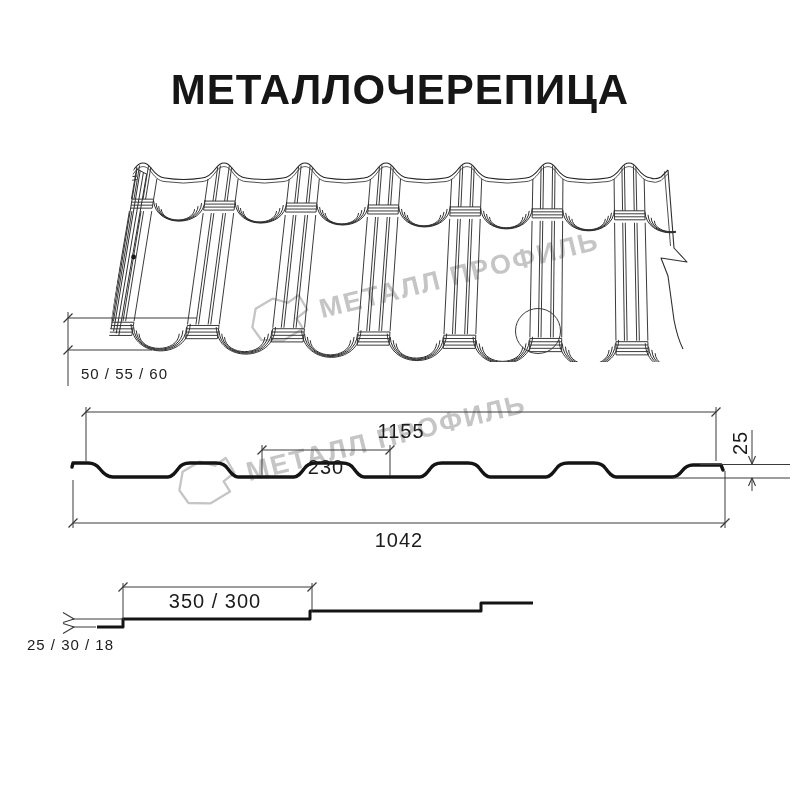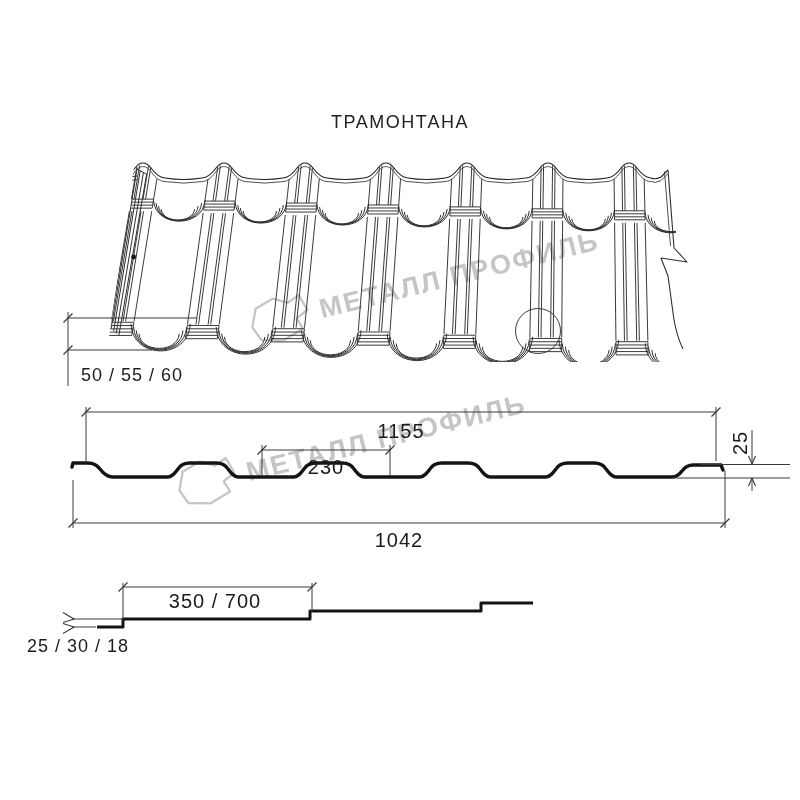--- a/index.html
+++ b/index.html
@@ -10,30 +10,30 @@
   .subtitle{position:absolute;top:112px;left:0;width:800px;text-align:center;
          font-size:18px;font-weight:400;letter-spacing:1.5px;color:#222;}
   .wm{position:absolute;display:flex;align-items:center;gap:10px;
       transform:rotate(-14deg);transform-origin:0 50%;color:#c5c5c5;}
   .wm-text{font-size:27px;font-weight:bold;letter-spacing:2px;white-space:nowrap;}
   .wm1{left:250px;top:303px;}
   .wm2{left:177px;top:466px;}
   #cad{position:absolute;left:0;top:0;width:800px;height:800px;}
   .dim{position:absolute;color:#1c1c1c;font-size:20px;letter-spacing:1px;white-space:nowrap;}
   .dim.c{transform:translateX(-50%);margin-top:29px;}
-  .dim.small{font-size:18px;}
+  .dim.small{font-size:15px;}
   #dim-profile-height{left:729px;top:431px;width:24px;height:24px;
       transform:rotate(-90deg);transform-origin:center;text-align:center;}
 </style>
 </head>
 <body>
 
 <div class="page">
 
-  <div class="subtitle">ТРАМОНТАНА</div>
+  <div class="title">МЕТАЛЛОЧЕРЕПИЦА</div>
 
   <div class="wm wm1">
     <svg width="62" height="48" viewBox="0 0 64 50">
       <polygon points="2,26 10,8 30,2 44,10 57,5 62,22 49,28 53,40 30,47 8,41" fill="none" stroke="#c5c5c5" stroke-width="2.4" stroke-linejoin="round"></polygon>
     </svg>
     <span class="wm-text">МЕТАЛЛ ПРОФИЛЬ</span>
   </div>
   <div class="wm wm2">
     <svg width="62" height="48" viewBox="0 0 64 50">
       <polygon points="2,26 10,8 30,2 44,10 57,5 62,22 49,28 53,40 30,47 8,41" fill="none" stroke="#c5c5c5" stroke-width="2.4" stroke-linejoin="round"></polygon>
@@ -69,15 +69,15 @@
       <path d="M 123 583 L 123 620 M 312 583 L 312 612 M 123 587 L 312 587 M 72 619 L 122 619 M 72 627 L 96 627" fill="none" stroke="#3a3a3a" stroke-width="1" stroke-linejoin="round"></path>
       <path d="M 63 612.5 L 74 619 L 63 622.5 M 63 623.5 L 74 627 L 63 633.5" fill="none" stroke="#3a3a3a" stroke-width="1.1" stroke-linejoin="round"></path>
       <path d="M 81.5 416.5 L 90.5 407.5 M 711.5 416.5 L 720.5 407.5 M 68.5 527.5 L 77.5 518.5 M 720.5 527.5 L 729.5 518.5 M 257.5 454.5 L 266.5 445.5 M 385.5 454.5 L 394.5 445.5 M 118.5 591.5 L 127.5 582.5 M 307.5 591.5 L 316.5 582.5 " fill="none" stroke="#3a3a3a" stroke-width="1.3" stroke-linejoin="round"></path>
     </svg>
 
   <div class="dim small" style="left:81px;top:365px;">50 / 55 / 60</div>
   <div class="dim c" style="left:401px;top:391px;">1155</div>
   <div class="dim c" style="left:326px;top:427px;text-align:right;">230</div>
   <div class="dim" id="dim-profile-height">25</div>
   <div class="dim c" style="left:399px;top:500px;">1042</div>
-  <div class="dim c" style="left:215px;top:561px;">350 / 700</div>
+  <div class="dim c" style="left:215px;top:561px;">350 / 300</div>
   <div class="dim small" style="left:27px;top:636px;">25 / 30 / 18</div>
 </div>
 
 </body></html>

